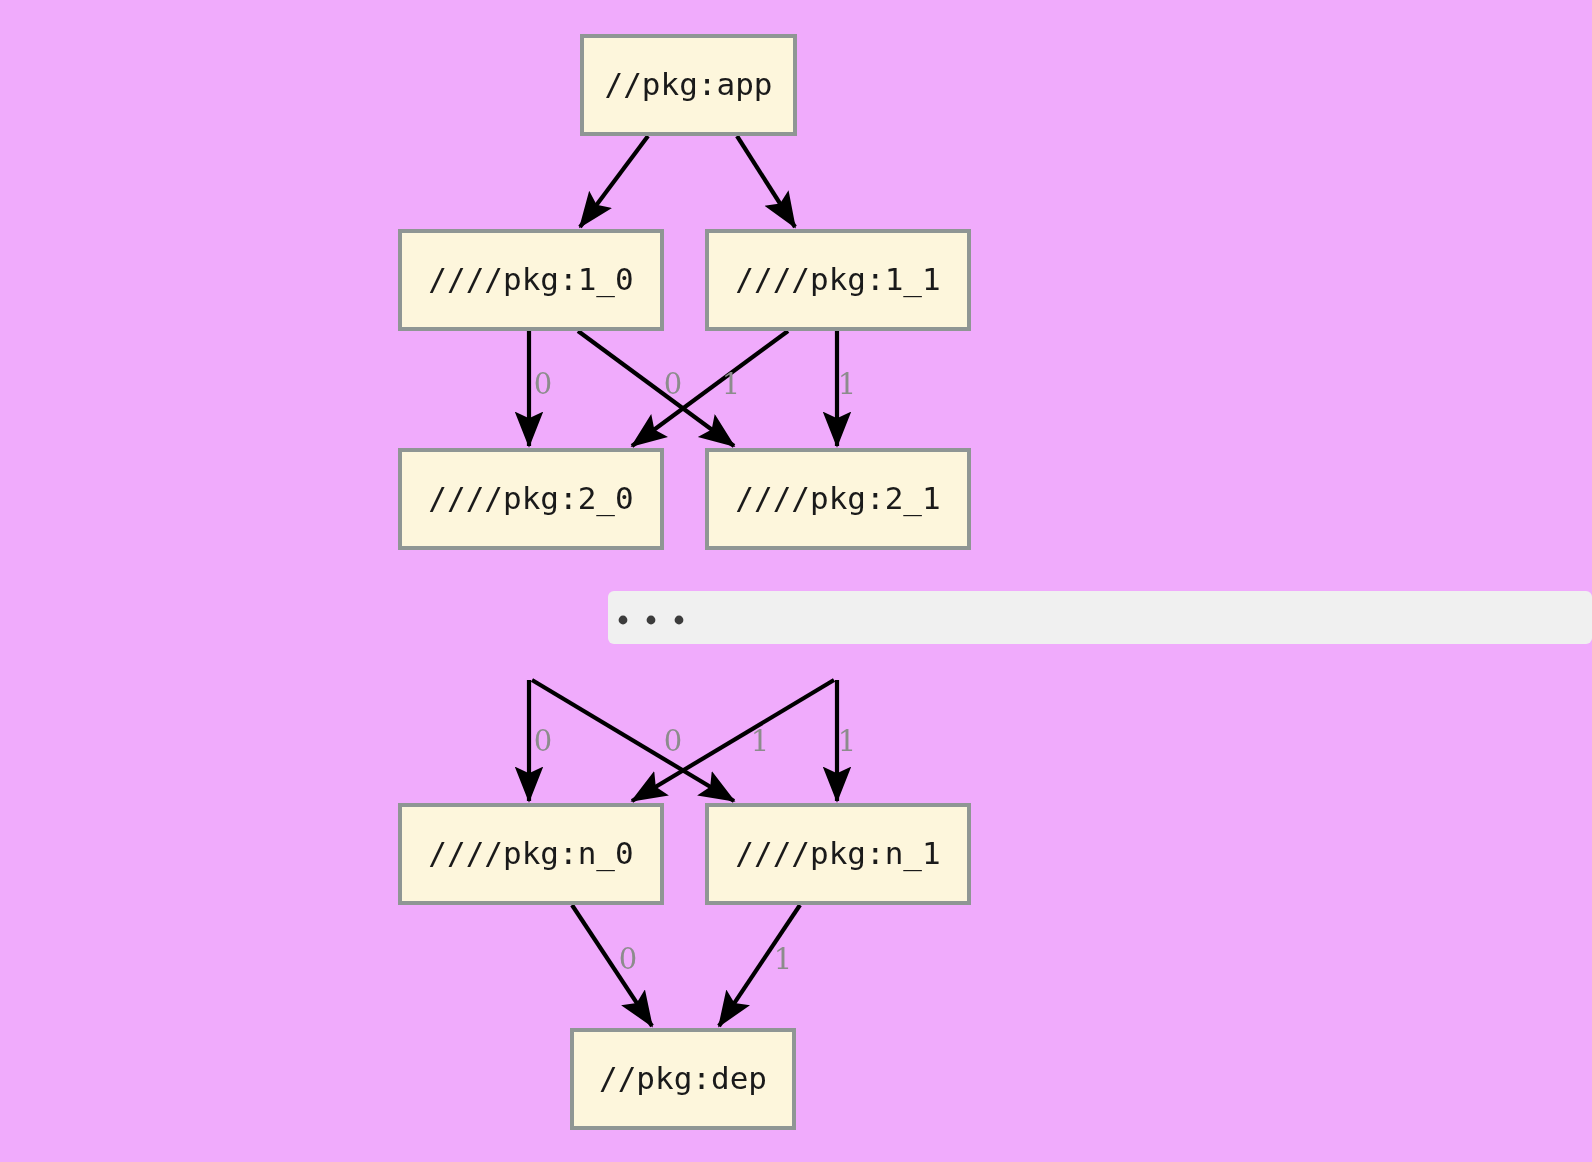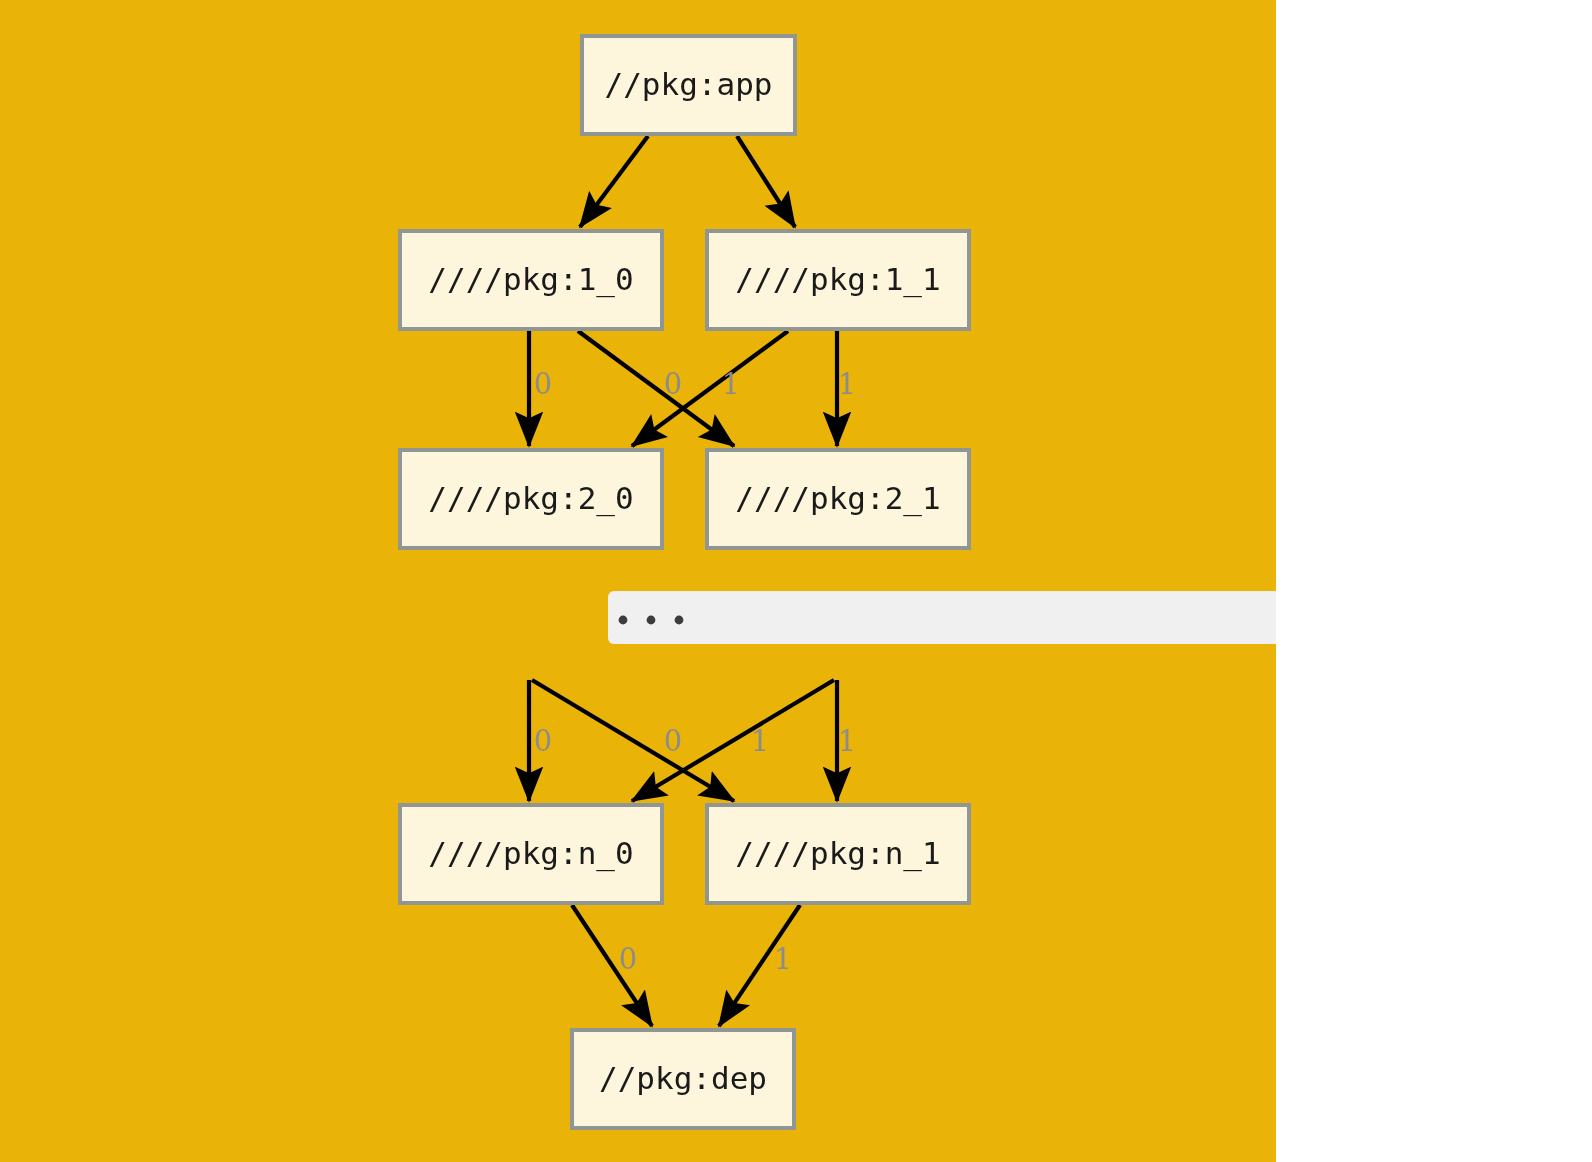--- a/index.html
+++ b/index.html
@@ -5,23 +5,23 @@
   html, body {
     margin: 0;
     padding: 0;
     background: #ffffff;
   }
   body {
     font-family: "DejaVu Sans Mono", "Liberation Mono", monospace;
   }
   #canvas {
     position: relative;
-    width: 1276px;
+    width: 1592px;
     height: 1162px;
-    background: #eab308;
+    background: #f0abfc;
     overflow: hidden;
   }
   #graph-svg {
     position: absolute;
     left: 0;
     top: 0;
     width: 1592px;
     height: 1162px;
   }
   .node-rect {

